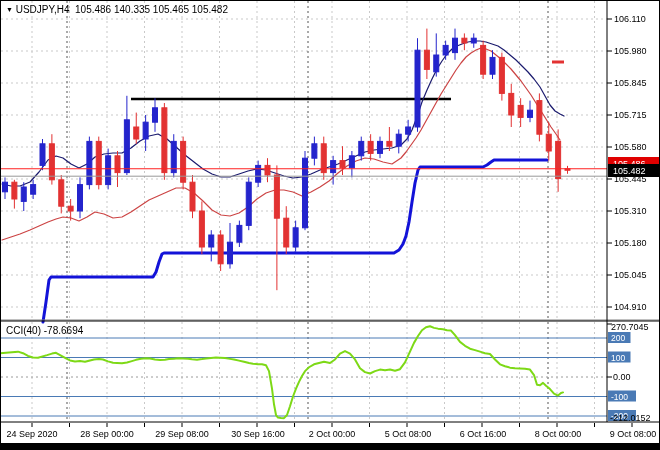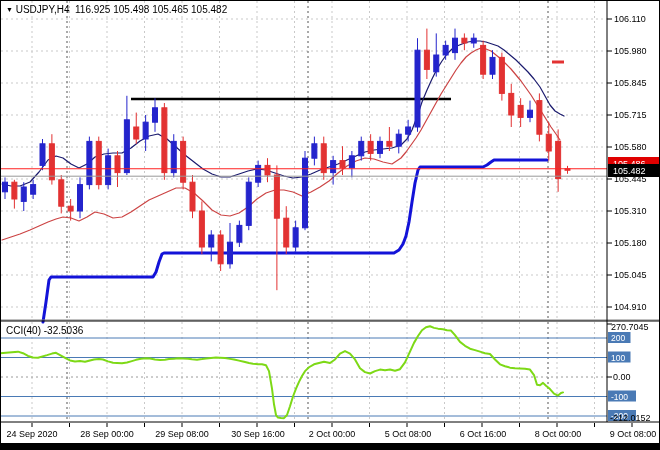--- a/index.html
+++ b/index.html
@@ -266,20 +266,20 @@
       <text x="107" y="437" fill="#000000" font-size="9px" text-anchor="middle">28 Sep 00:00</text>
       <text x="182" y="437" fill="#000000" font-size="9px" text-anchor="middle">29 Sep 08:00</text>
       <text x="258" y="437" fill="#000000" font-size="9px" text-anchor="middle">30 Sep 16:00</text>
       <text x="332" y="437" fill="#000000" font-size="9px" text-anchor="middle">2 Oct 00:00</text>
       <text x="408" y="437" fill="#000000" font-size="9px" text-anchor="middle">5 Oct 08:00</text>
       <text x="483" y="437" fill="#000000" font-size="9px" text-anchor="middle">6 Oct 16:00</text>
       <text x="558" y="437" fill="#000000" font-size="9px" text-anchor="middle">8 Oct 00:00</text>
       <text x="633" y="437" fill="#000000" font-size="9px" text-anchor="middle">9 Oct 08:00</text>
     </svg>
 
-  <div id="title-bar" class="overlay"><span class="arr">▼</span> <span>USDJPY,H4</span>  <span>116.925 105.498 105.465 105.482</span></div>
-
-  <div id="cci-label" class="overlay">CCI(40) -32.5036</div>
+  <div id="title-bar" class="overlay"><span class="arr">▼</span> <span>USDJPY,H4</span>  <span>105.486 140.335 105.465 105.482</span></div>
+
+  <div id="cci-label" class="overlay">CCI(40) -78.6694</div>
 
   <div class="hotspot" style="left:608px;top:0;width:52px;height:322px"></div>
   <div class="hotspot" style="left:608px;top:322px;width:52px;height:100px"></div>
   <div class="hotspot" style="left:0;top:423px;width:660px;height:20px"></div>
 </div>
 
 </body></html>

